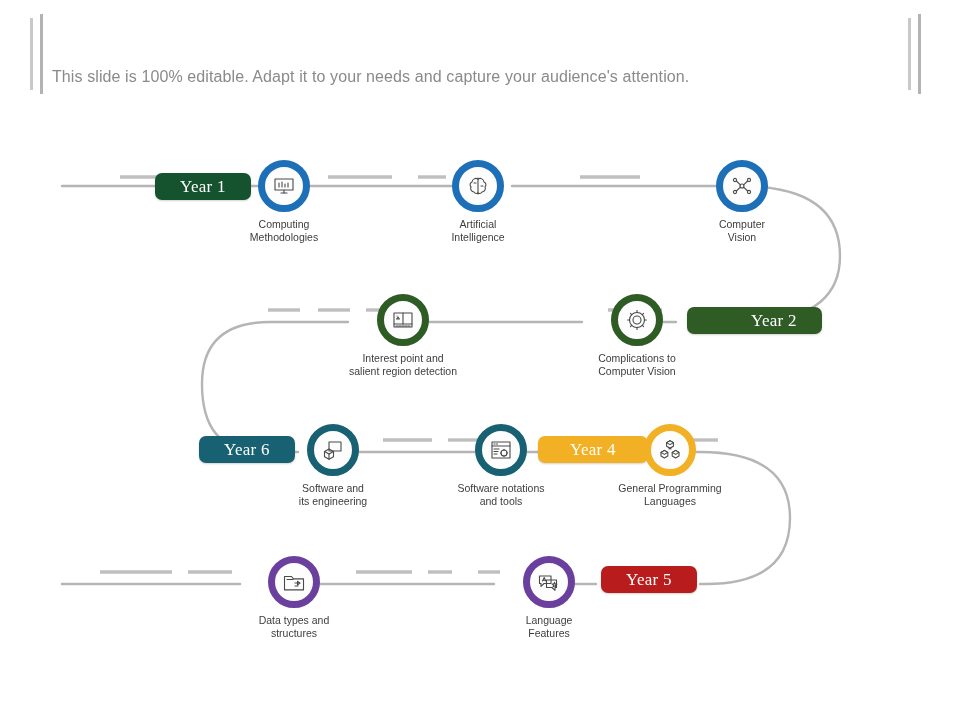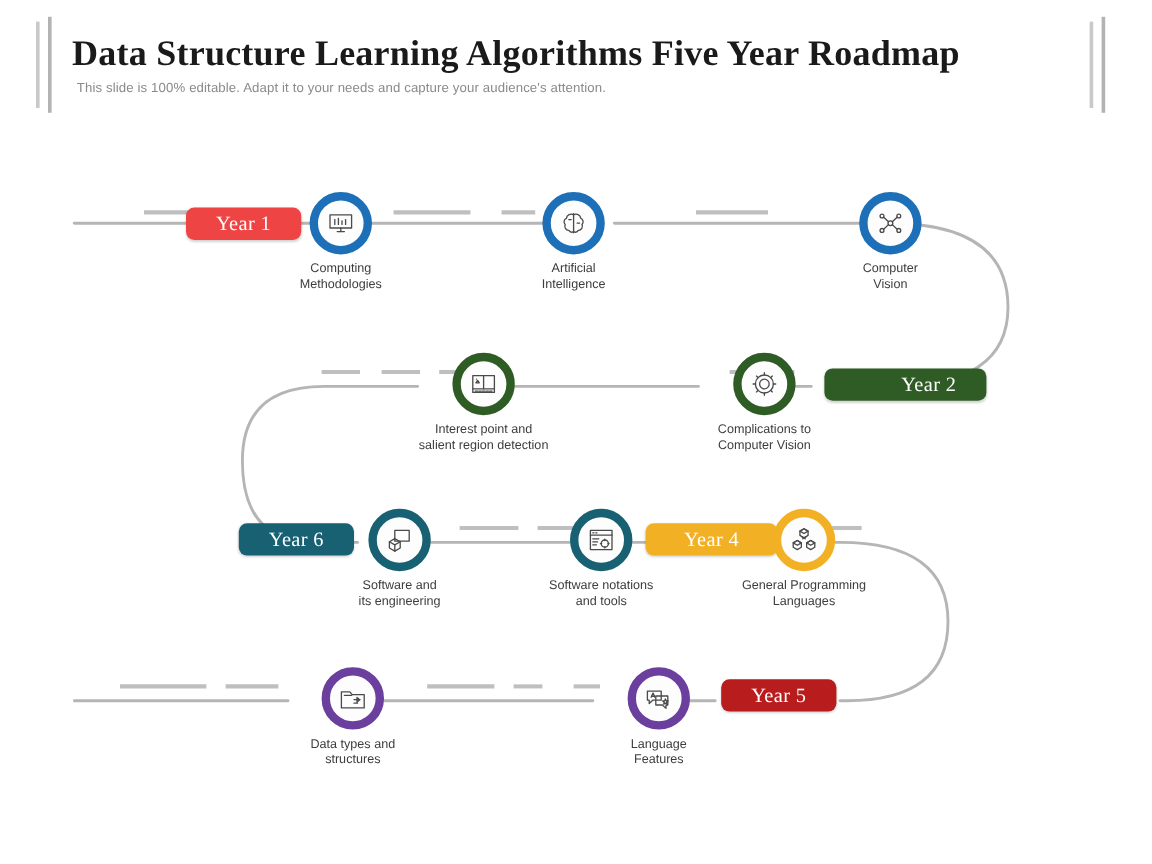--- a/index.html
+++ b/index.html
@@ -18,22 +18,22 @@
   .fb-r2{left:918px;top:14px;height:80px;background:#b3b3b3;}
 
   
   .title{
     position:absolute;left:60px;top:28px;width:830px;
     font-family:"Liberation Serif", serif;
     font-size:30px;font-weight:bold;color:#1a1a1a;
     letter-spacing:.2px;white-space:nowrap;
   }
   .subtitle{
-    position:absolute;left:64px;top:68px;width:830px;
-    font-size:11px;color:#8a8a8a;letter-spacing:.1px;white-space:nowrap;
+    position:absolute;left:52px;top:68px;width:830px;
+    font-size:16px;color:#8a8a8a;letter-spacing:.1px;white-space:nowrap;
   }
 
   
   svg.paths{position:absolute;left:0;top:0;width:960px;height:720px;}
 
   
   .badge{
     position:absolute;height:27px;border-radius:7px;
     display:flex;align-items:center;justify-content:center;
     font-family:"Liberation Serif", serif;
@@ -59,21 +59,20 @@
 </head>
 <body>
 
 <div class="slide">
 
   <div class="frame-bar fb-l1"></div>
   <div class="frame-bar fb-l2"></div>
   <div class="frame-bar fb-r1"></div>
   <div class="frame-bar fb-r2"></div>
 
-  <div class="title">Data Structure Learning Algorithms Five Year Roadmap</div>
   <div class="subtitle">This slide is 100% editable. Adapt it to your needs and capture your audience's attention.</div>
 
   <svg class="paths" viewBox="0 0 960 720">
     <g fill="none" stroke="#b5b5b5" stroke-width="2.4" stroke-linecap="round">
 
       <path d="M62,186 L160,186"></path>
       <path d="M250,186 L452,186"></path>
       <path d="M512,186 L740,186 Q840,186 840,256 Q840,322 742,322 L700,322"></path>
 
       <path d="M676,322 L640,322"></path>
@@ -103,21 +102,21 @@
       <path d="M692,440 L718,440"></path>
       <path d="M100,572 L172,572"></path>
       <path d="M188,572 L232,572"></path>
       <path d="M356,572 L412,572"></path>
       <path d="M428,572 L452,572"></path>
       <path d="M478,572 L500,572"></path>
     </g>
   </svg>
 
   <div id="badge-layer">
-      <div class="badge" style="left: 155px; top: 173px; width: 96px; background: #ef4444;">
+      <div class="badge" style="left: 155px; top: 173px; width: 96px; background: #14532d;">
         <span>Year 1</span>
       </div>
       <div class="badge" style="left: 687px; top: 307px; width: 96px; background: rgb(46, 92, 36); padding-left: 39px;">
         <span>Year 2</span>
       </div>
       <div class="badge" style="left: 199px; top: 436px; width: 96px; background: rgb(23, 97, 115);">
         <span>Year 6</span>
       </div>
       <div class="badge" style="left: 538px; top: 436px; width: 110px; background: rgb(242, 177, 36);">
         <span>Year 4</span>

